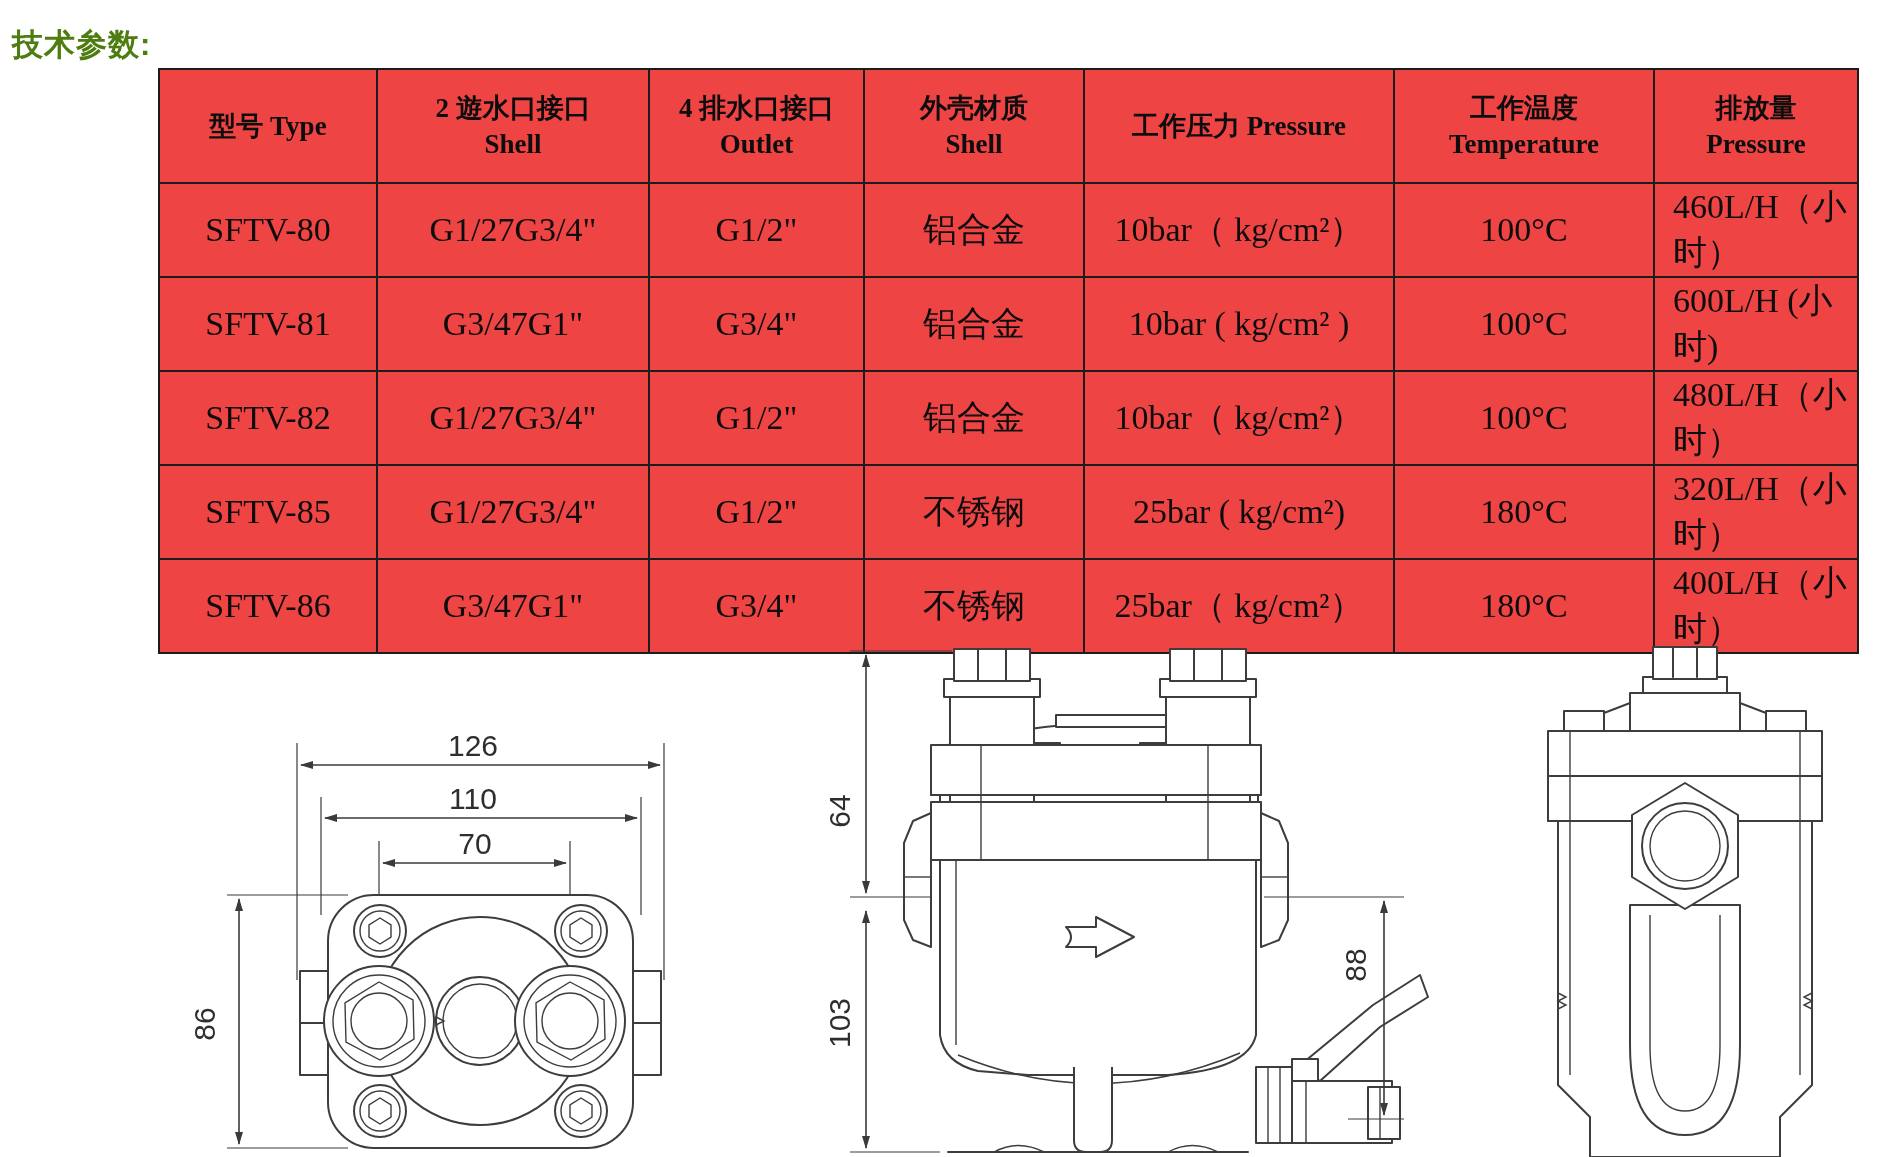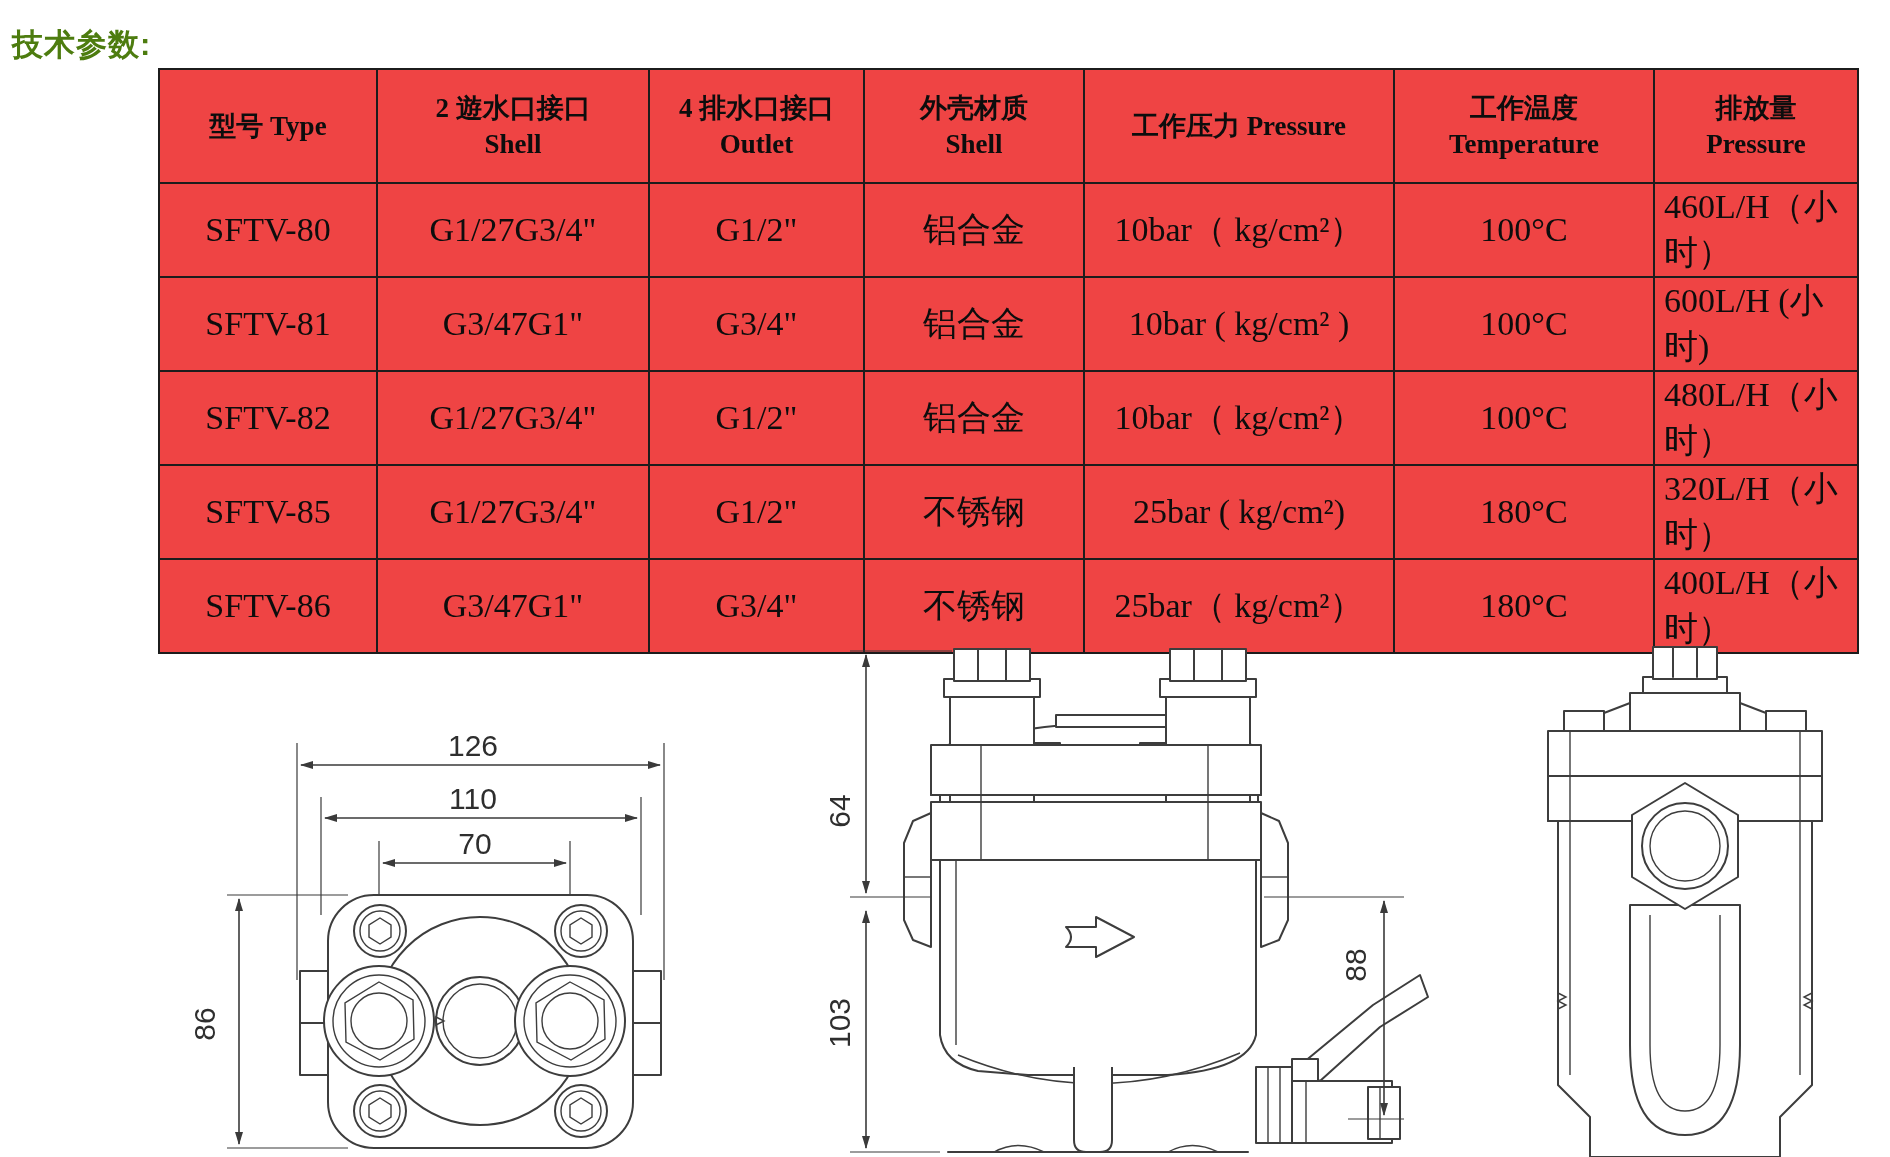--- a/index.html
+++ b/index.html
@@ -7,21 +7,21 @@
        font-family:"Liberation Sans",sans-serif;color:#111;}
   .title{position:absolute;left:12px;top:24px;font-size:31px;font-weight:bold;
          letter-spacing:1px;color:#4d7c0f;}
   table.spec{position:absolute;left:158px;top:68px;border-collapse:collapse;
              table-layout:fixed;background:#ef4444;}
   table.spec th,table.spec td{border:2px solid #1c1c1c;text-align:center;
       font-family:"Liberation Serif",serif;font-size:34px;color:#0d0d0d;
       padding:0 2px;overflow:hidden;}
   table.spec th{height:112px;font-weight:bold;font-size:27px;}
   table.spec td{height:78px;font-weight:normal;}
-  table.spec td.emis{text-align:left;padding-left:9px;}
+  table.spec td.emis{text-align:left;padding-left:18px;}
   table.spec td.low{vertical-align:middle;}
   .hline2:empty{display:none;}
   .hline1,.hline2{line-height:1.35;}
   .drawings{position:absolute;left:0;top:600px;width:1890px;height:557px;}
   svg{position:absolute;overflow:visible;}
   .ol{fill:none;stroke:#3d3d3d;stroke-width:2;stroke-linejoin:round;stroke-linecap:round;}
   .olw{fill:#ffffff;stroke:#3d3d3d;stroke-width:2;stroke-linejoin:round;}
   .olt{fill:none;stroke:#3d3d3d;stroke-width:1.4;}
   .diml{stroke:#3a3a3a;stroke-width:1.6;fill:none;}
   .ext{stroke:#3a3a3a;stroke-width:1.2;fill:none;}

